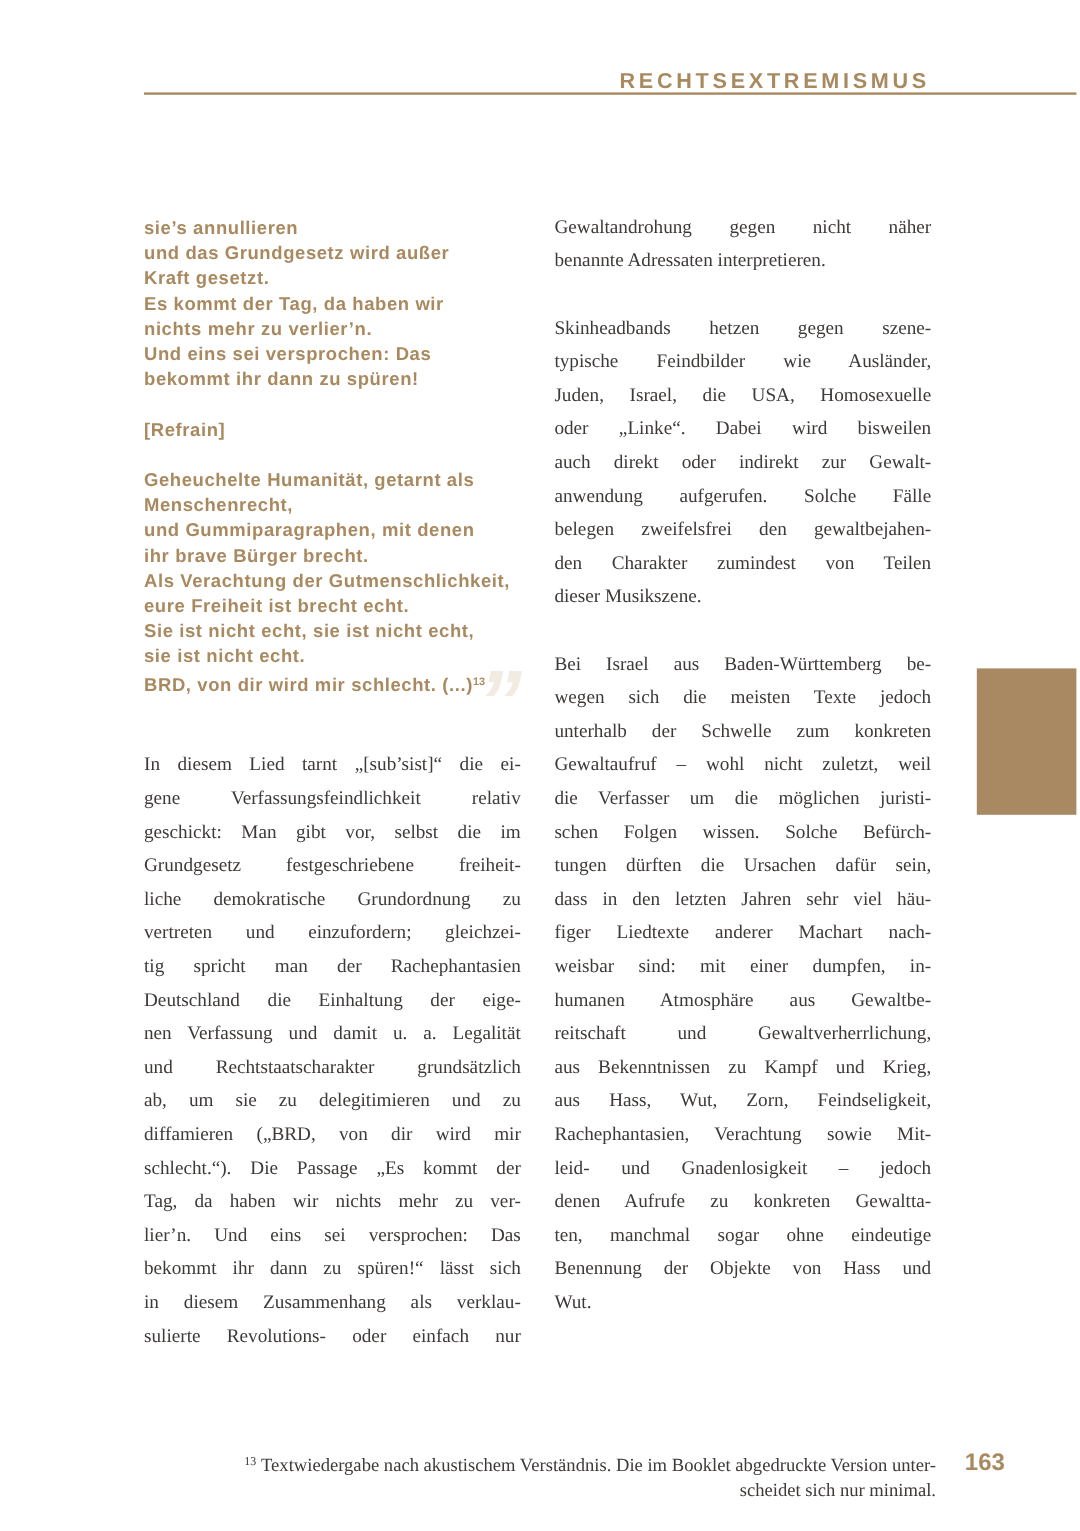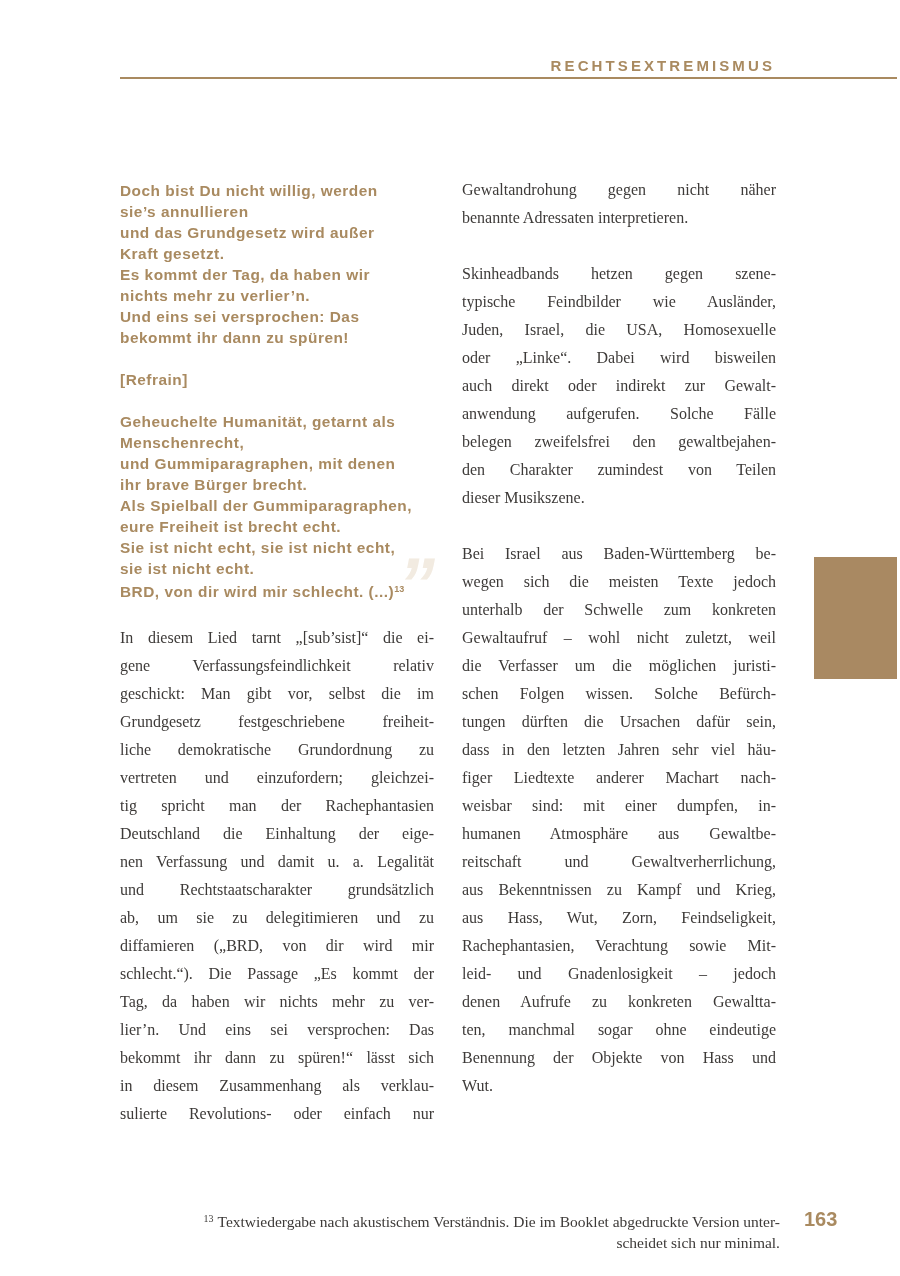--- a/index.html
+++ b/index.html
@@ -2,21 +2,21 @@
 <html><head>
   <meta charset="utf-8">
   <style>
     html, body { margin: 0; padding: 0; background: #ffffff; }
     body { width: 900px; height: 1276px; position: relative; overflow: hidden; }
     .page { position: absolute; left: 0; top: 0; width: 900px; height: 1276px; }
 
     .running-head {
       position: absolute; left: 120px; top: 57px; width: 655px; text-align: right;
       font-family: "Liberation Sans", sans-serif; font-weight: bold;
-      font-size: 15px; letter-spacing: 3.1px; color: #a98a60;
+      font-size: 18px; letter-spacing: 3.1px; color: #a98a60;
     }
     .head-rule {
       position: absolute; left: 120px; top: 77px; width: 777px; height: 2px; background: #a98a60;
     }
 
     .side-tab {
       position: absolute; left: 814px; top: 557px; width: 83px; height: 122px; background: #a98962;
     }
 
     .lyrics {
@@ -67,36 +67,35 @@
 <div class="page">
 
   <div class="running-head">RECHTSEXTREMISMUS</div>
   <div class="head-rule"></div>
 
   <div class="side-tab"></div>
 
   <div class="quote-mark">”</div>
 
   <div class="lyrics">
-    <span class="line">Doch bist Du nicht willig, werden</span>
     <span class="line">sie’s annullieren</span>
     <span class="line">und das Grundgesetz wird außer</span>
     <span class="line">Kraft gesetzt.</span>
     <span class="line">Es kommt der Tag, da haben wir</span>
     <span class="line">nichts mehr zu verlier’n.</span>
     <span class="line">Und eins sei versprochen: Das</span>
     <span class="line">bekommt ihr dann zu spüren!</span>
     <span class="gap"></span>
     <span class="line">[Refrain]</span>
     <span class="gap"></span>
     <span class="line">Geheuchelte Humanität, getarnt als</span>
     <span class="line">Menschenrecht,</span>
     <span class="line">und Gummiparagraphen, mit denen</span>
     <span class="line">ihr brave Bürger brecht.</span>
-    <span class="line">Als Spielball der Gummiparagraphen,</span>
+    <span class="line">Als Verachtung der Gutmenschlichkeit,</span>
     <span class="line">eure Freiheit ist brecht echt.</span>
     <span class="line">Sie ist nicht echt, sie ist nicht echt,</span>
     <span class="line">sie ist nicht echt.</span>
     <span class="line"><span>BRD, von dir wird mir schlecht. (...)</span><sup>13</sup></span>
   </div>
 
   <div class="col col-left">
     <p>
       <span class="l">In diesem Lied tarnt „[sub’sist]“ die ei-</span>
       <span class="l">gene Verfassungsfeindlichkeit relativ</span>

